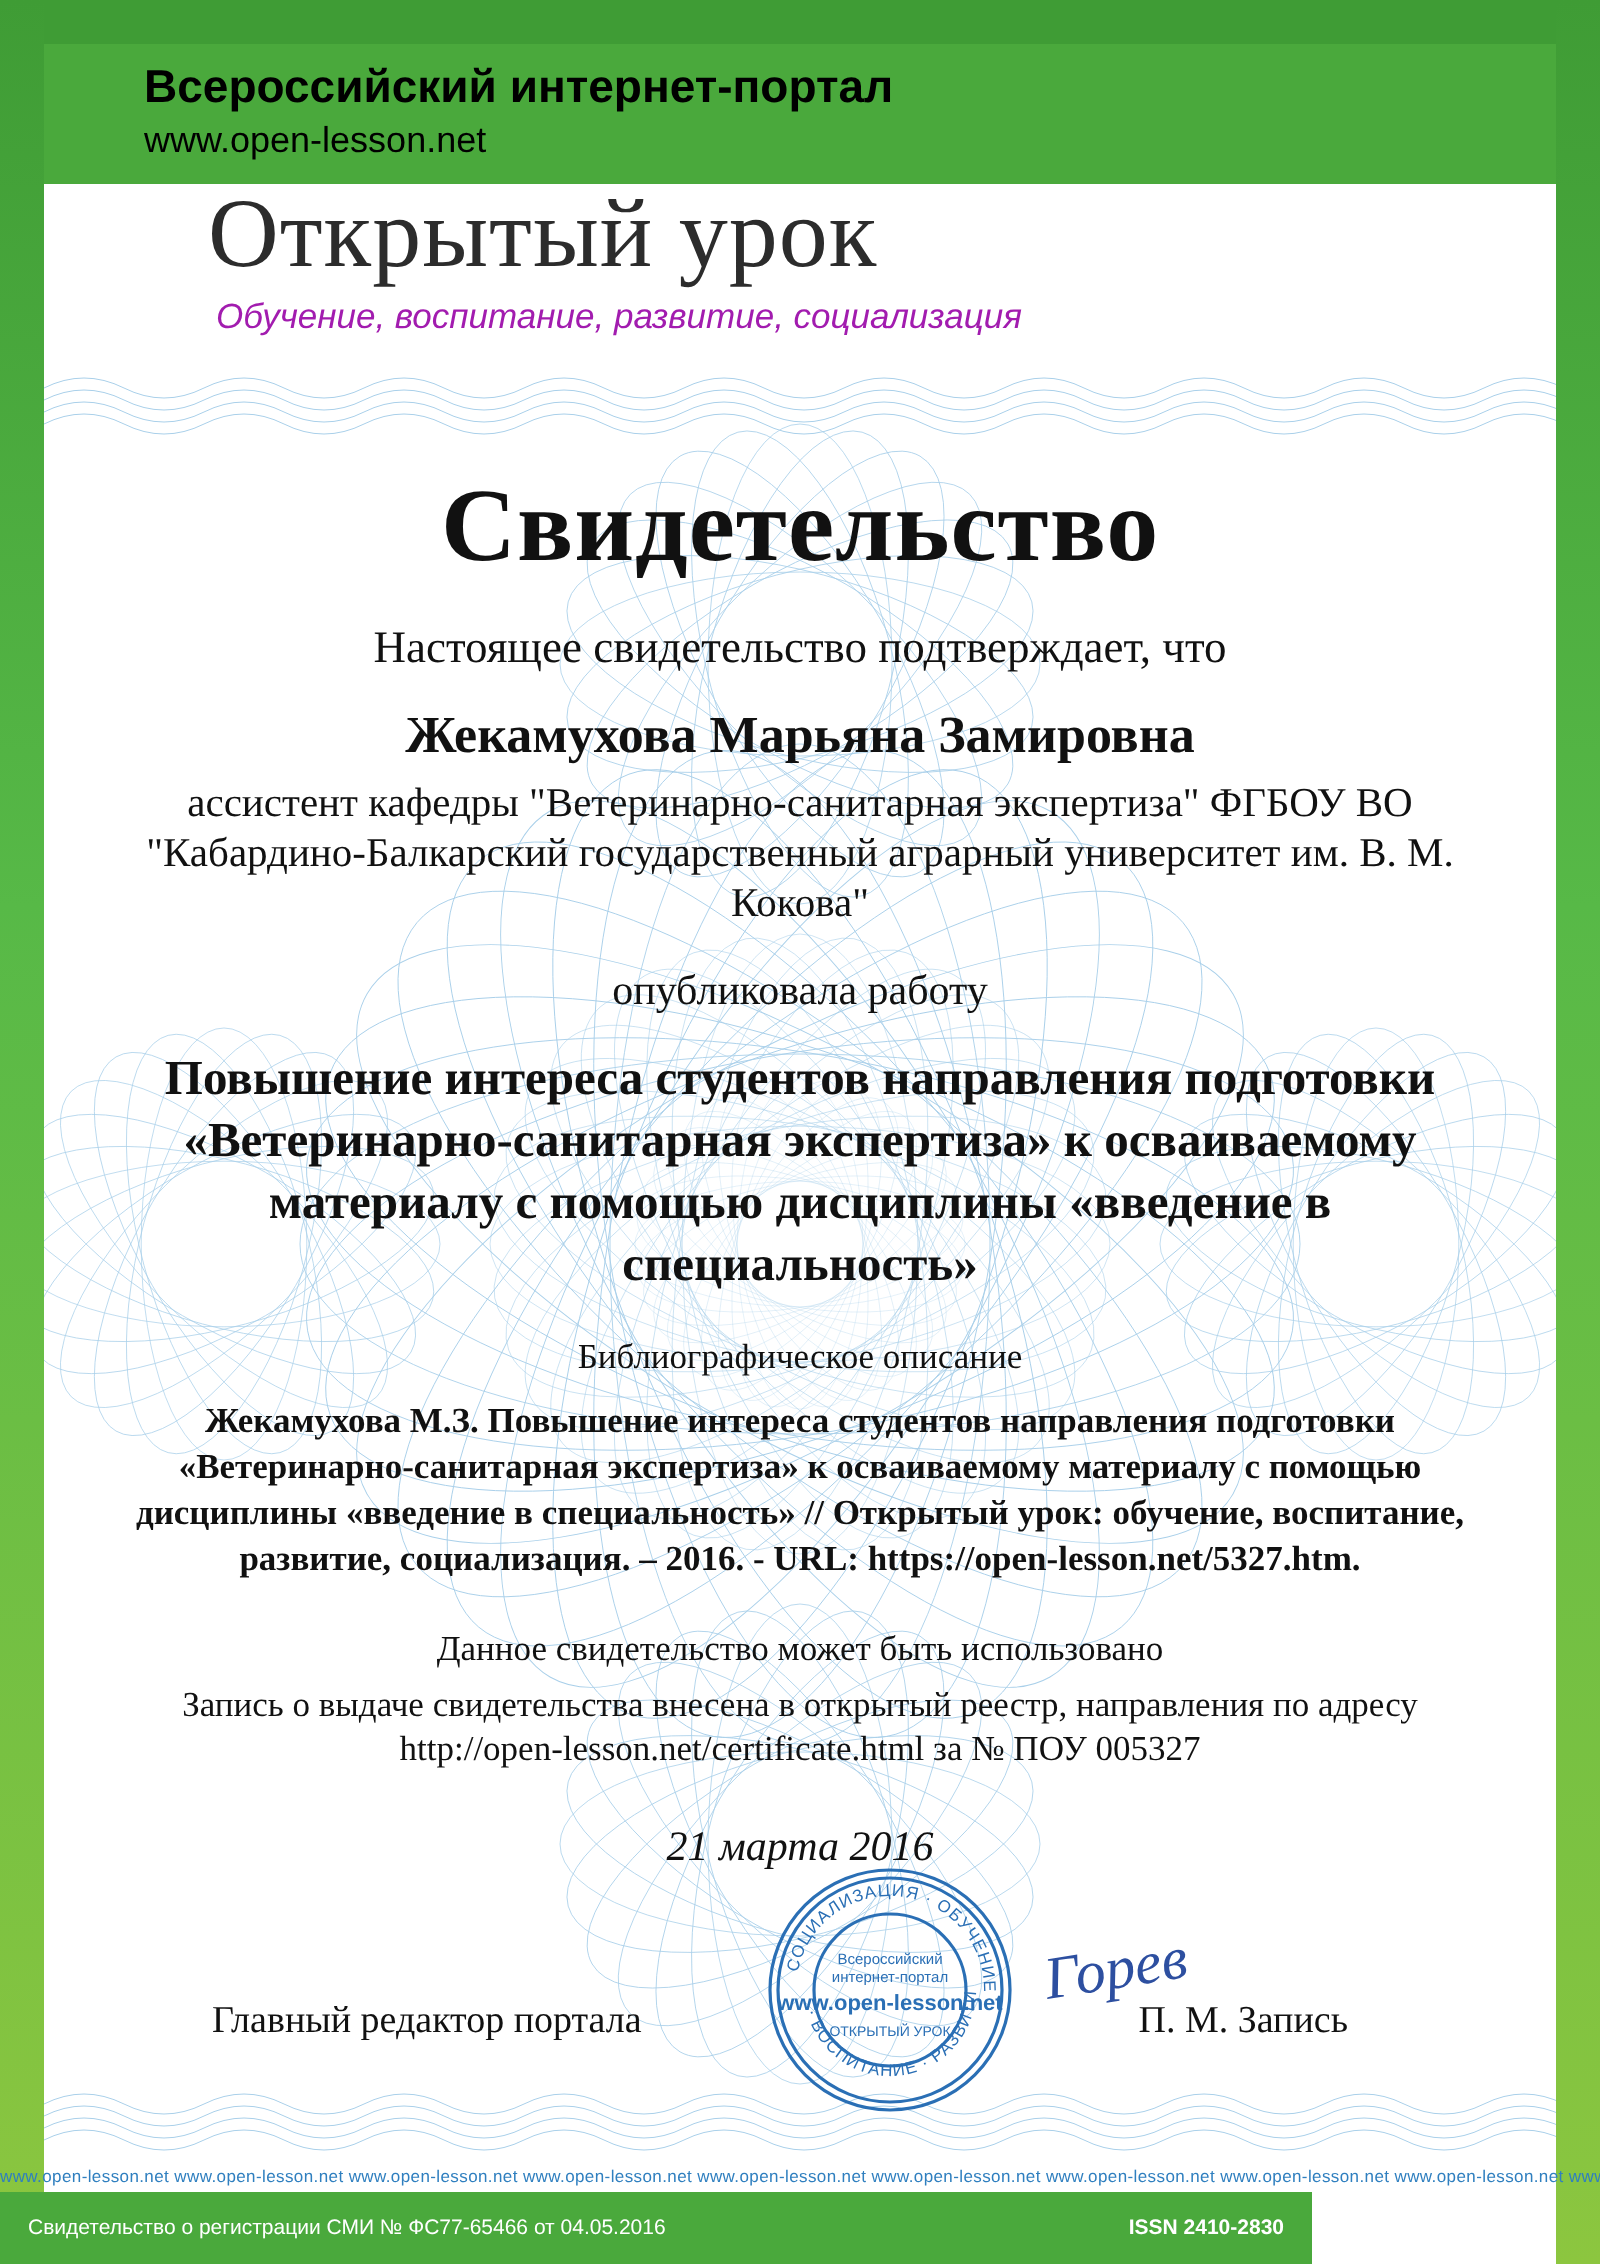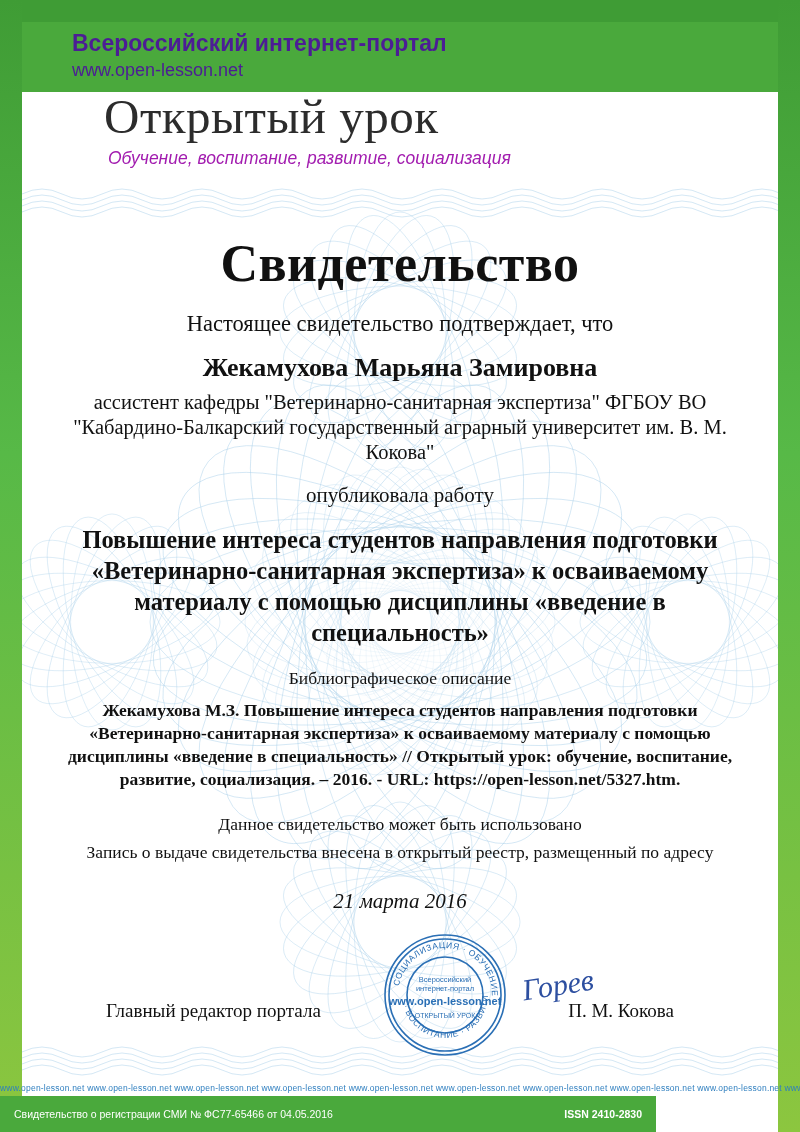--- a/index.html
+++ b/index.html
@@ -39,21 +39,21 @@
     background: #3f9c35;
   }
 
   
   .header {
     position: absolute;
     left: 22px; top: 22px;
     width: 756px;
     height: 70px;
     background: #4aa93c;
-    color: #4c1d95;
+    color: #000000;
     box-sizing: border-box;
     padding-left: 50px;
     padding-top: 6px;
   }
   .header-title {
     font-family: "Liberation Sans", sans-serif;
     font-size: 23px;
     font-weight: bold;
     letter-spacing: 0px;
     line-height: 30px;
@@ -347,27 +347,28 @@
       <div class="recipient">Жекамухова Марьяна Замировна</div>
       <div class="position">ассистент кафедры "Ветеринарно-санитарная экспертиза" ФГБОУ ВО "Кабардино-Балкарский государственный аграрный университет им. В. М. Кокова"</div>
       <div class="published-label">опубликовала работу</div>
       <div class="work-title">Повышение интереса студентов направления подготовки «Ветеринарно-санитарная экспертиза» к осваиваемому материалу  с помощью дисциплины «введение в специальность»</div>
       <div class="biblio-label">Библиографическое описание</div>
       <div class="biblio-text">Жекамухова М.З. Повышение интереса студентов направления подготовки «Ветеринарно-санитарная экспертиза» к осваиваемому материалу  с помощью дисциплины «введение в специальность» // Открытый урок: обучение, воспитание, развитие, социализация. – 2016. - URL: https://open-lesson.net/5327.htm.</div>
       <div class="notice">
         <div>Данное свидетельство может быть использовано</div>
       </div>
       <div class="registry">
-        <div>Запись о выдаче свидетельства внесена в открытый реестр, размещенный по адресу</div>
+        <div>Запись о выдаче свидетельства внесена в открытый реестр, направления по адресу</div>
+        <div>http://open-lesson.net/certificate.html за № ПОУ 005327</div>
       </div>
       <div class="date">21 марта 2016</div>
 
       <div class="sign-row">
         <div>Главный редактор портала</div>
-        <div>П. М. Кокова</div>
+        <div>П. М. Запись</div>
       </div>
 
       <div class="signature">Горев</div>
 
       <div class="stamp">
         <svg viewBox="0 0 130 130" xmlns="http://www.w3.org/2000/svg">
           <defs>
             <path id="arcTop" d="M 18,65 A 47,47 0 0 1 112,65"></path>
             <path id="arcBottom" d="M 22,65 A 43,43 0 0 0 108,65"></path>
           </defs>

